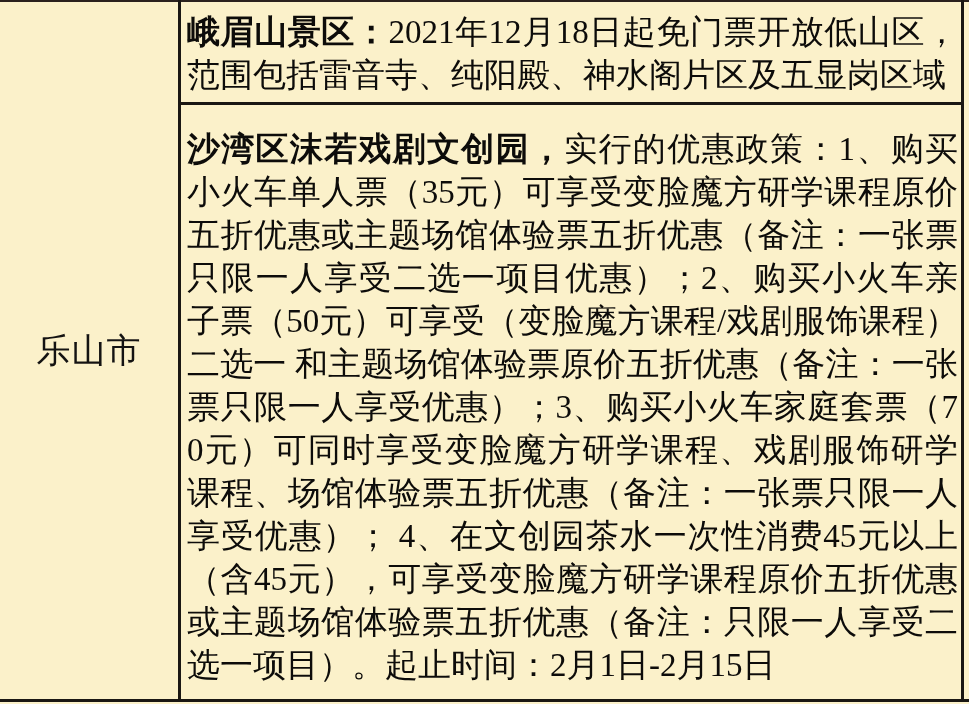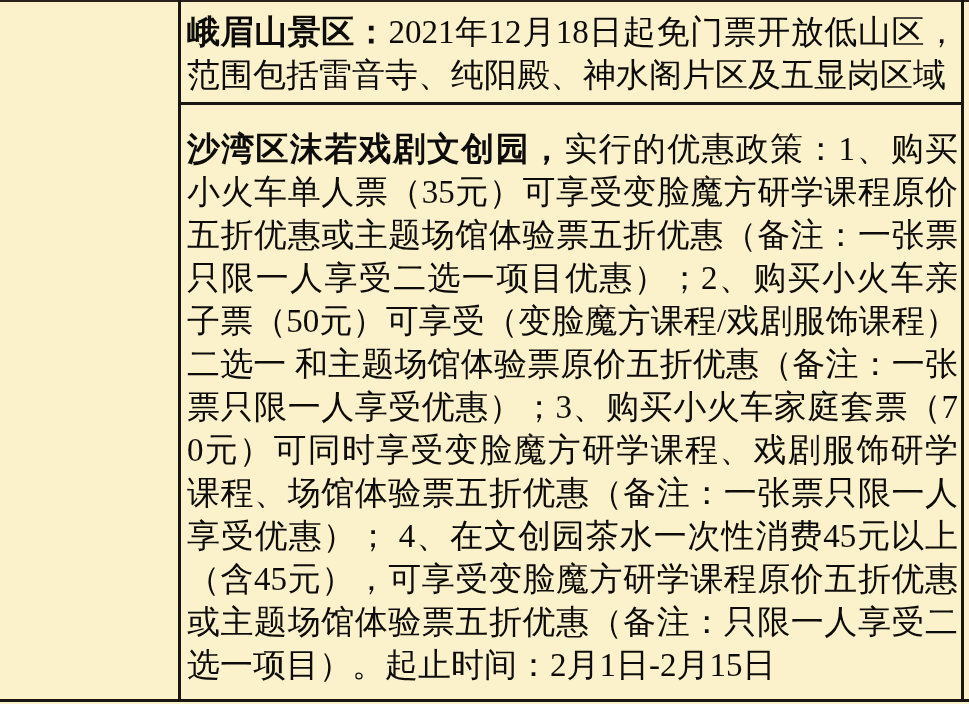--- a/index.html
+++ b/index.html
@@ -51,20 +51,23 @@
   }
   .cell-attraction { top: 2px;   height: 76px; padding: 9px 3px 0 6px; font-family: Liberation Serif, serif; }
   .cell-policy     { top: 105px; height: 594px; padding: 23px 3px 0 6px; border-radius: 13px; }
   .lead-bold { font-weight: bold; }
 </style>
 </head>
 <body>
 
 <div class="page">
 
+  <div class="region-cell">
+    <span class="region-label">乐山市</span>
+  </div>
 
   <div class="text-cell cell-attraction">
     <span class="lead-bold">峨眉山景区：</span><span>2021年12月18日起免门票开放低山区，范围包括雷音寺、纯阳殿、神水阁片区及五显岗区域</span>
   </div>
 
   <div class="text-cell cell-policy">
     <span class="lead-bold">沙湾区沫若戏剧文创园，</span><span>实行的优惠政策：1、购买小火车单人票（35元）可享受变脸魔方研学课程原价五折优惠或主题场馆体验票五折优惠（备注：一张票只限一人享受二选一项目优惠）；2、购买小火车亲子票（50元）可享受（变脸魔方课程/戏剧服饰课程）二选一 和主题场馆体验票原价五折优惠（备注：一张票只限一人享受优惠）；3、购买小火车家庭套票（70元）可同时享受变脸魔方研学课程、戏剧服饰研学课程、场馆体验票五折优惠（备注：一张票只限一人享受优惠）； 4、在文创园茶水一次性消费45元以上（含45元），可享受变脸魔方研学课程原价五折优惠或主题场馆体验票五折优惠（备注：只限一人享受二选一项目）。起止时间：2月1日-2月15日</span>
   </div>
 
   <div class="rule rule-top"></div>

